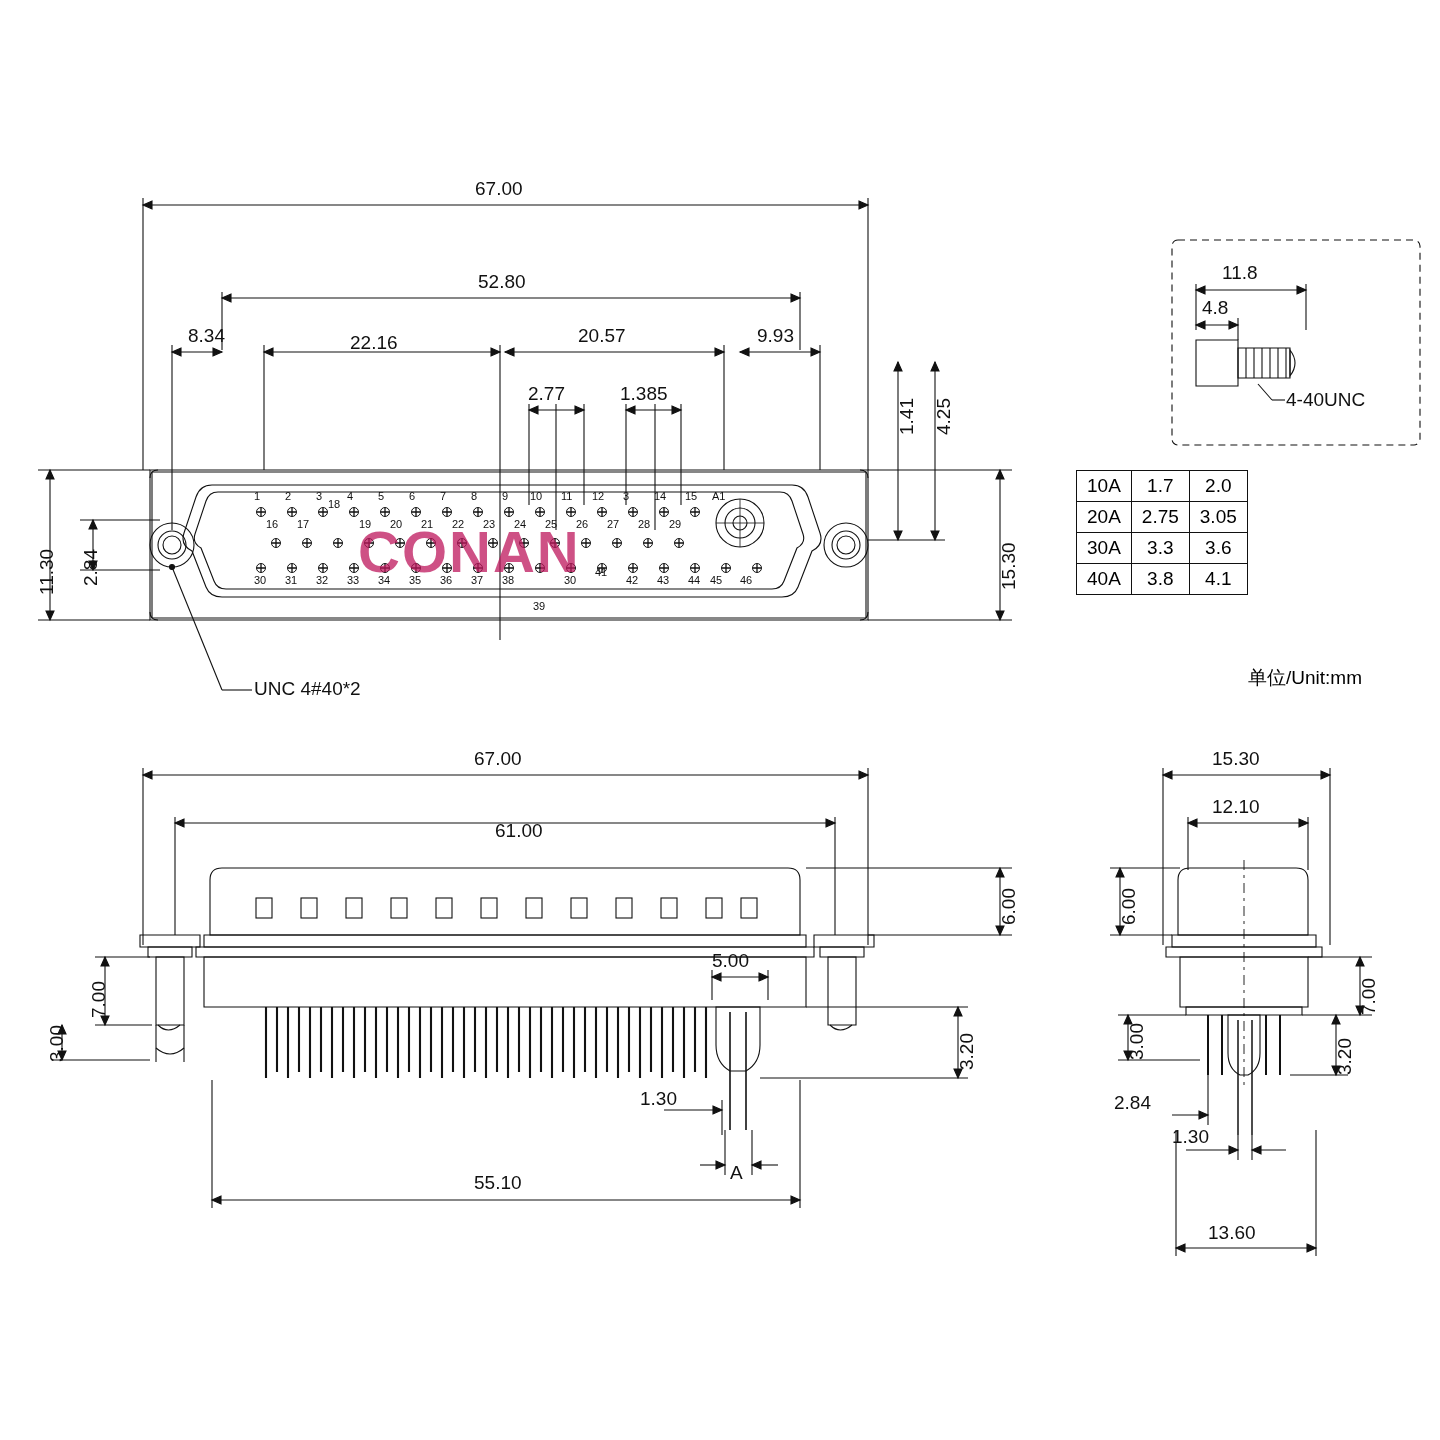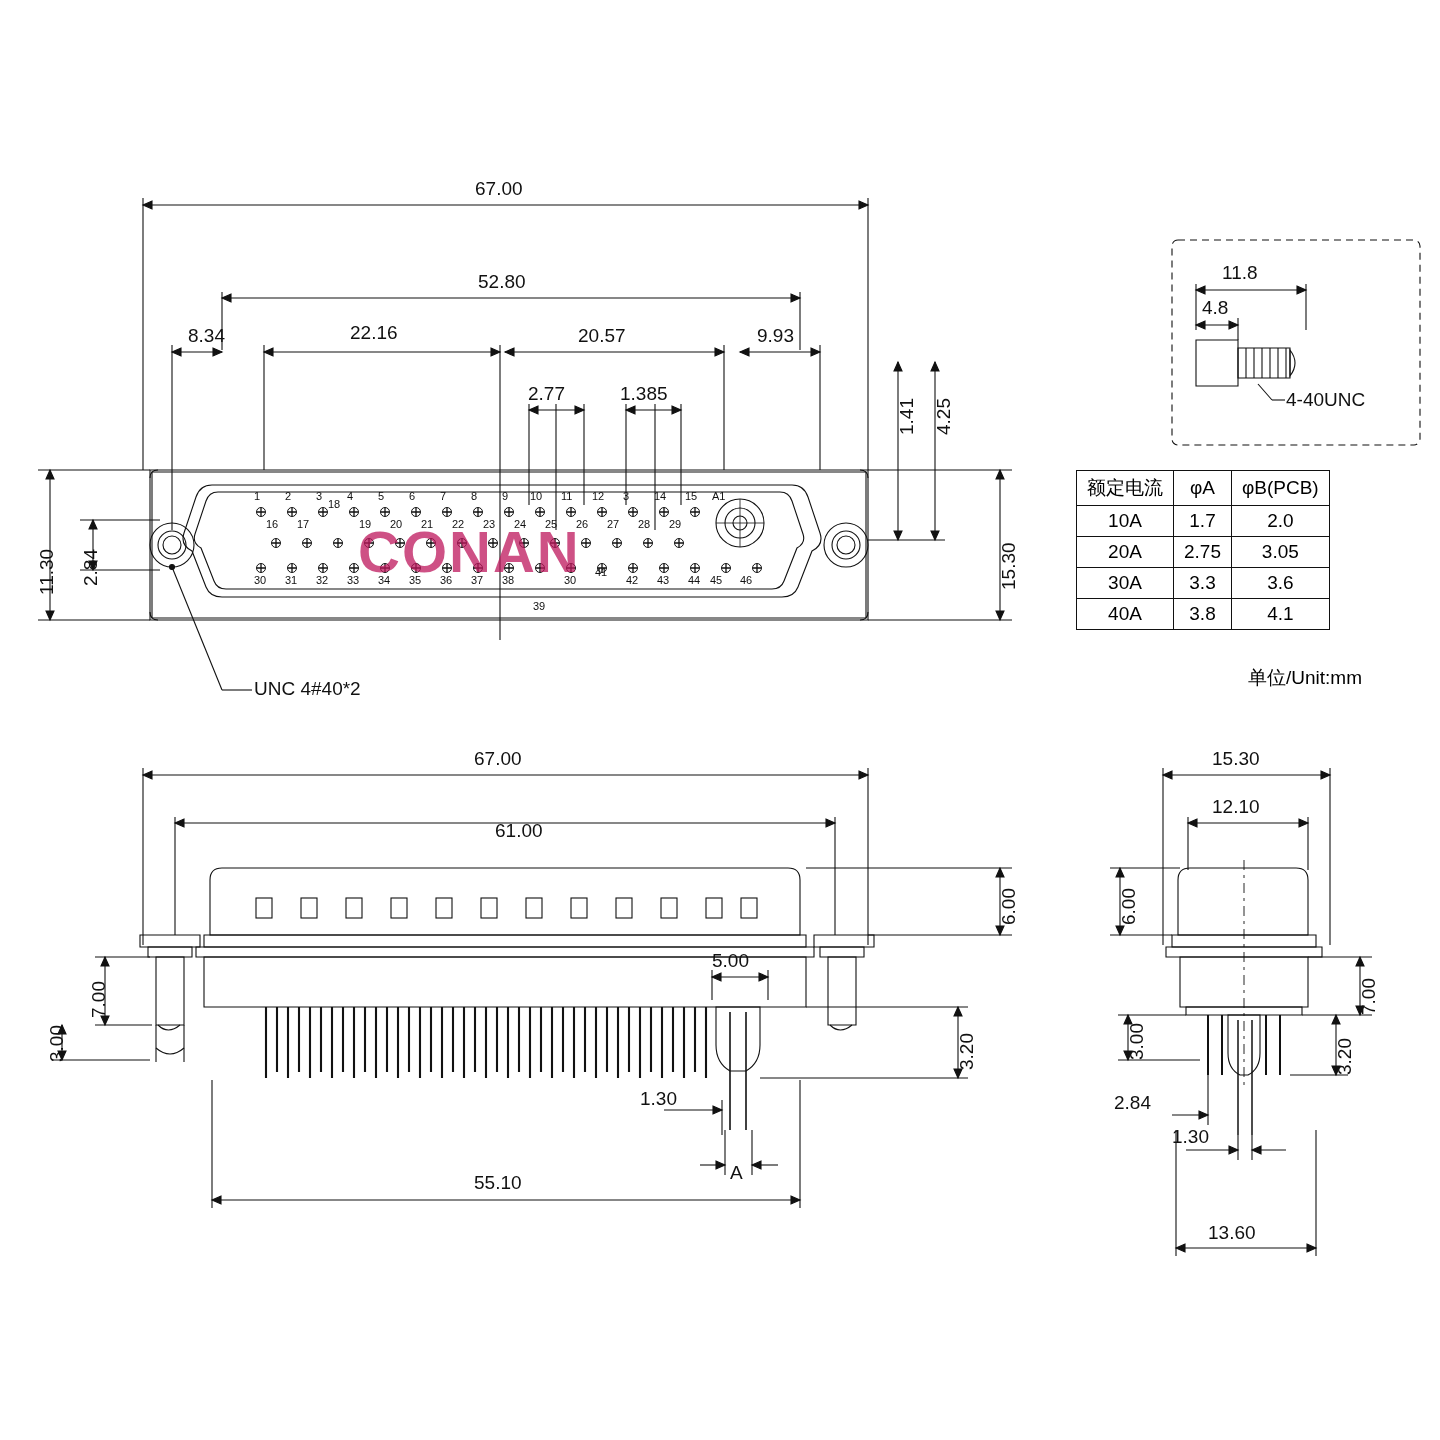--- a/index.html
+++ b/index.html
@@ -450,21 +450,21 @@
           <circle cx="757" cy="568" r="4.5" fill="none" stroke="#111" stroke-width="1"></circle>
         </g>
   </g>
 </svg>
 
 <div class="wm" style="left:358px;top:518px;">CONAN</div>
 
 <div class="lbl" style="left:475px;top:178px;">67.00</div>
 <div class="lbl" style="left:478px;top:271px;">52.80</div>
 <div class="lbl" style="left:188px;top:325px;">8.34</div>
-<div class="lbl" style="left:350px;top:322px;">22.16</div>
+<div class="lbl" style="left:350px;top:332px;">22.16</div>
 <div class="lbl" style="left:578px;top:325px;">20.57</div>
 <div class="lbl" style="left:757px;top:325px;">9.93</div>
 <div class="lbl" style="left:528px;top:383px;">2.77</div>
 <div class="lbl" style="left:620px;top:383px;">1.385</div>
 <div class="lbl vert" style="left:896px;top:435px;">1.41</div>
 <div class="lbl vert" style="left:933px;top:435px;">4.25</div>
 <div class="lbl vert" style="left:998px;top:590px;">15.30</div>
 <div class="lbl vert" style="left:36px;top:595px;">11.30</div>
 <div class="lbl vert" style="left:80px;top:586px;">2.84</div>
 <div class="lbl" style="left:254px;top:678px;">UNC 4#40*2</div>
@@ -518,25 +518,20 @@
 <div class="lbl xs" style="left:688px;top:574px;">44</div>
 <div class="lbl xs" style="left:710px;top:574px;">45</div>
 <div class="lbl xs" style="left:740px;top:574px;">46</div>
 
 <div class="lbl" style="left:1222px;top:262px;">11.8</div>
 <div class="lbl" style="left:1202px;top:297px;">4.8</div>
 <div class="lbl" style="left:1286px;top:389px;">4-40UNC</div>
 
 <table class="spec" style="left:1076px;top:470px;">
   <tbody>
-        <tr>
-    <th>额定电流</th>
-    <th>φA</th>
-    <th>φB(PCB)</th>
-  </tr>
   <tr>
     <td>10A</td>
     <td>1.7</td>
     <td>2.0</td>
   </tr>
   <tr>
     <td>20A</td>
     <td>2.75</td>
     <td>3.05</td>
   </tr>

